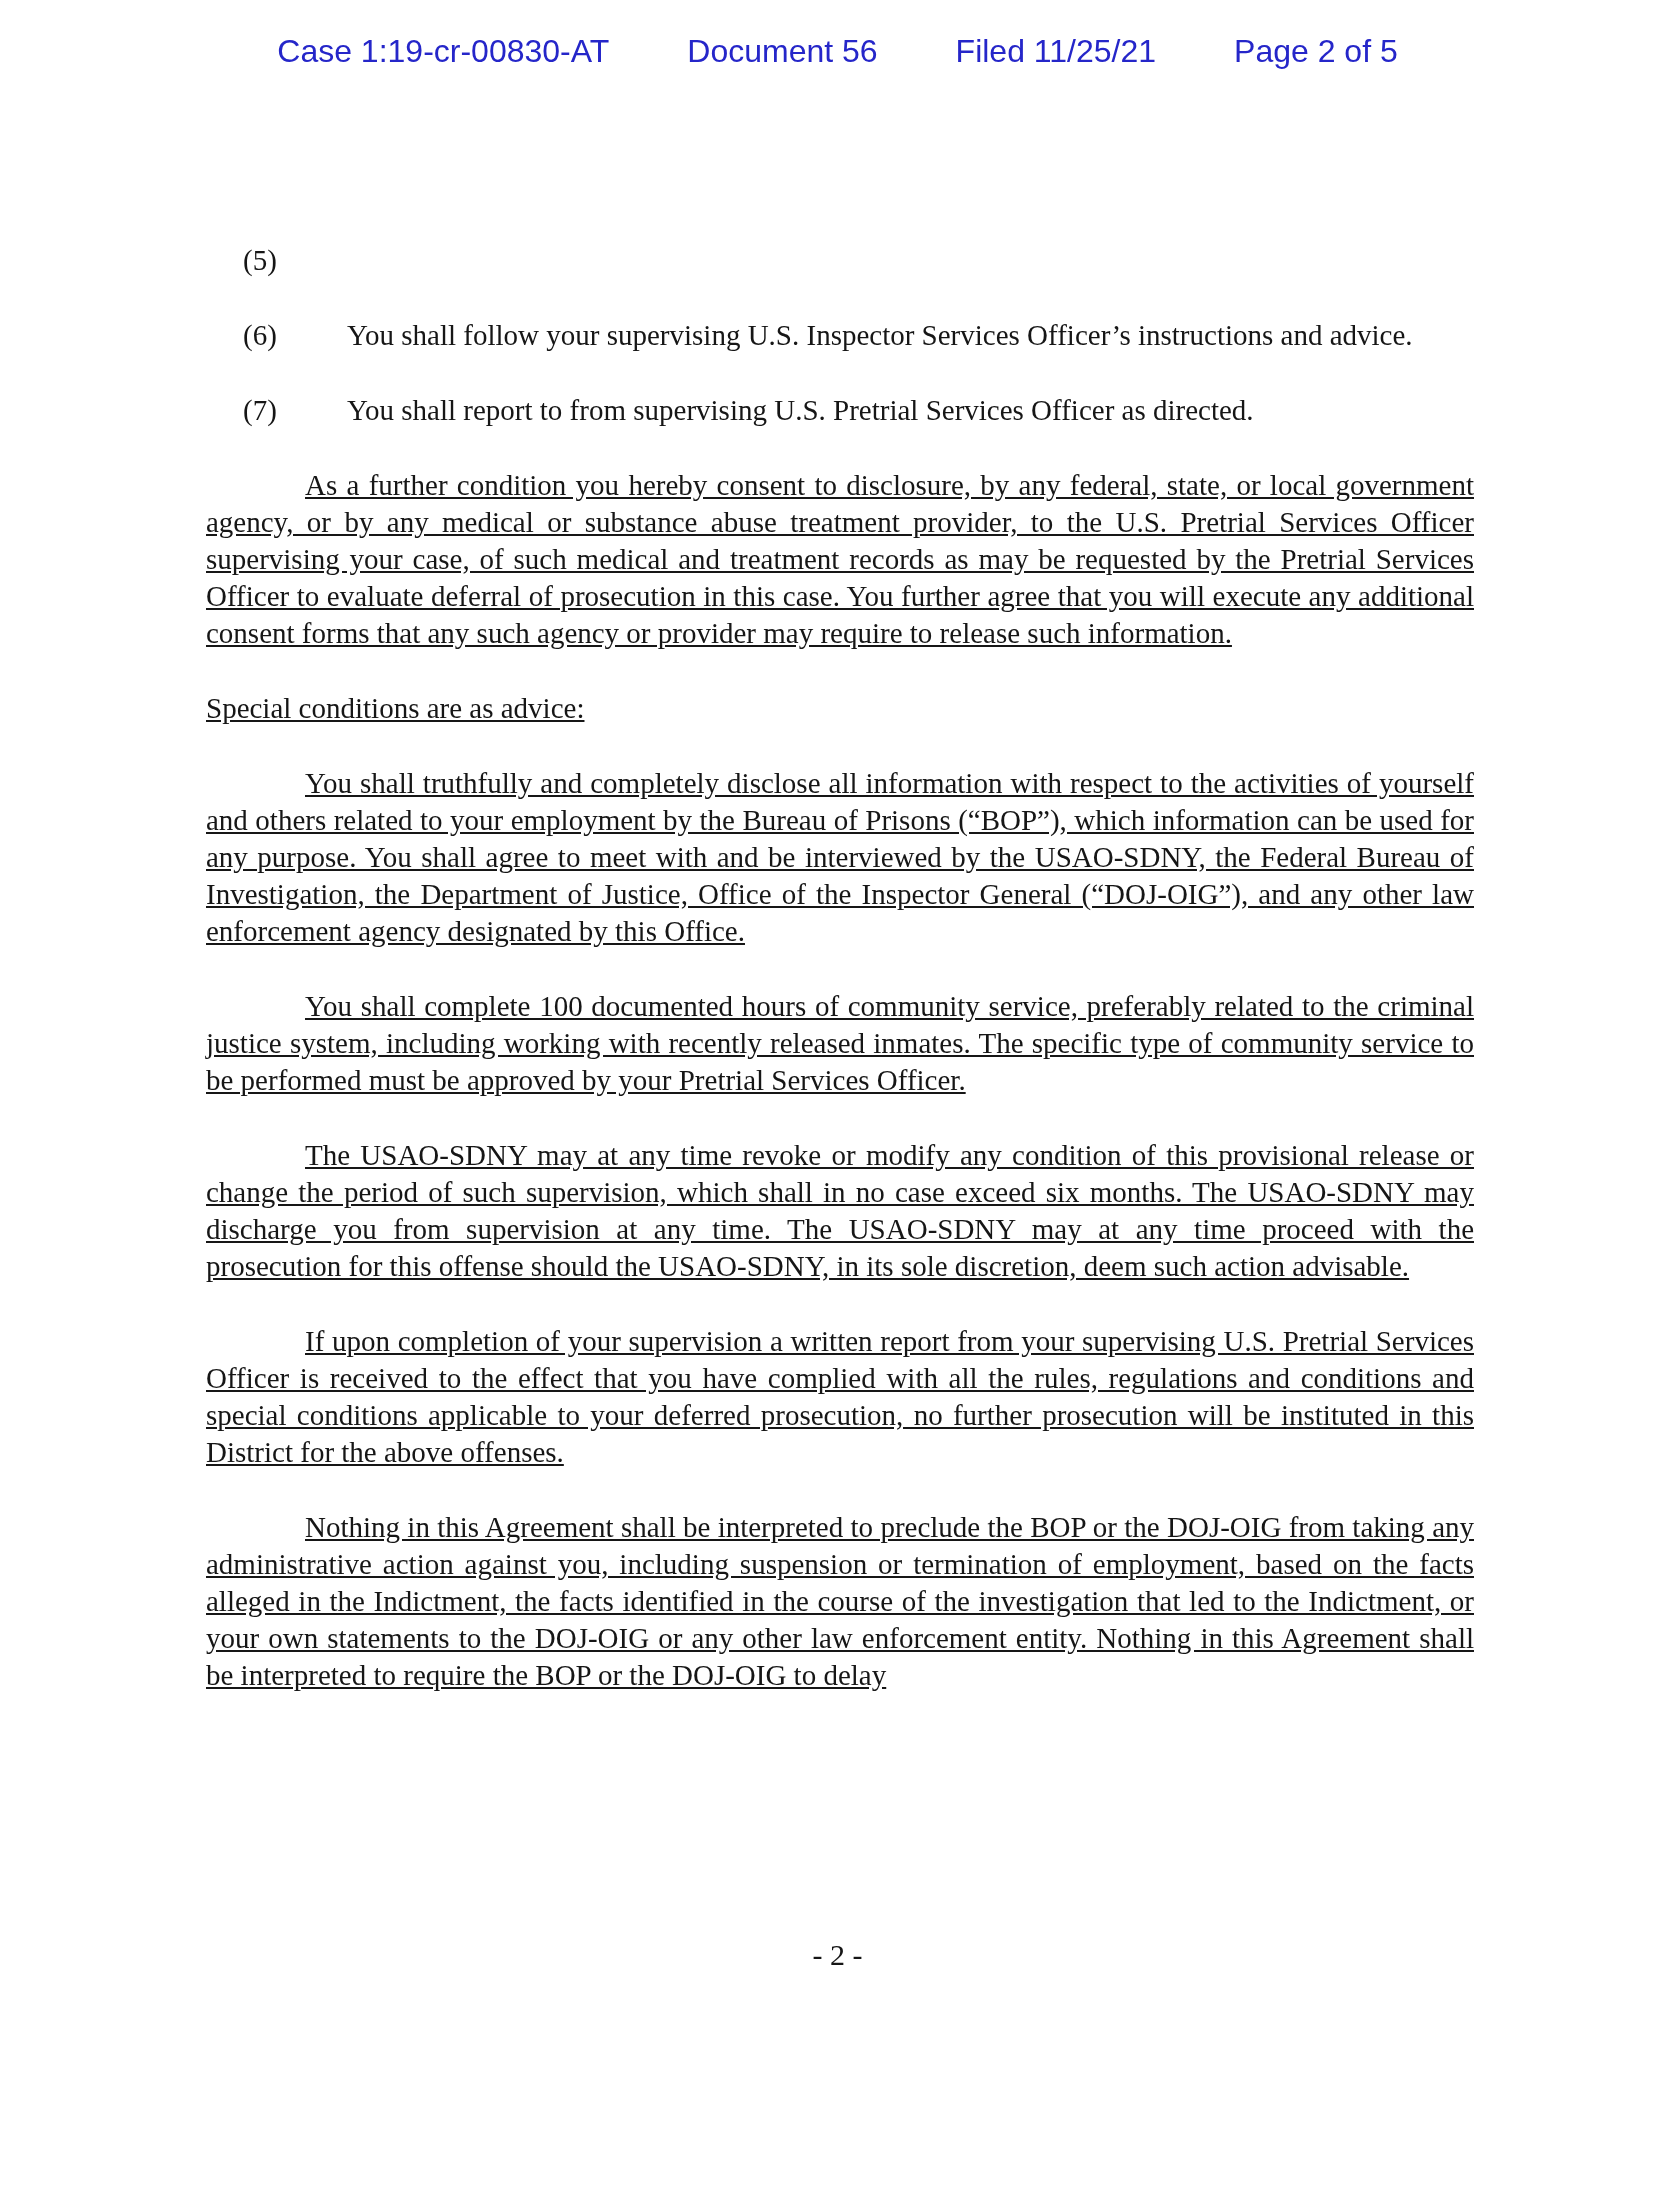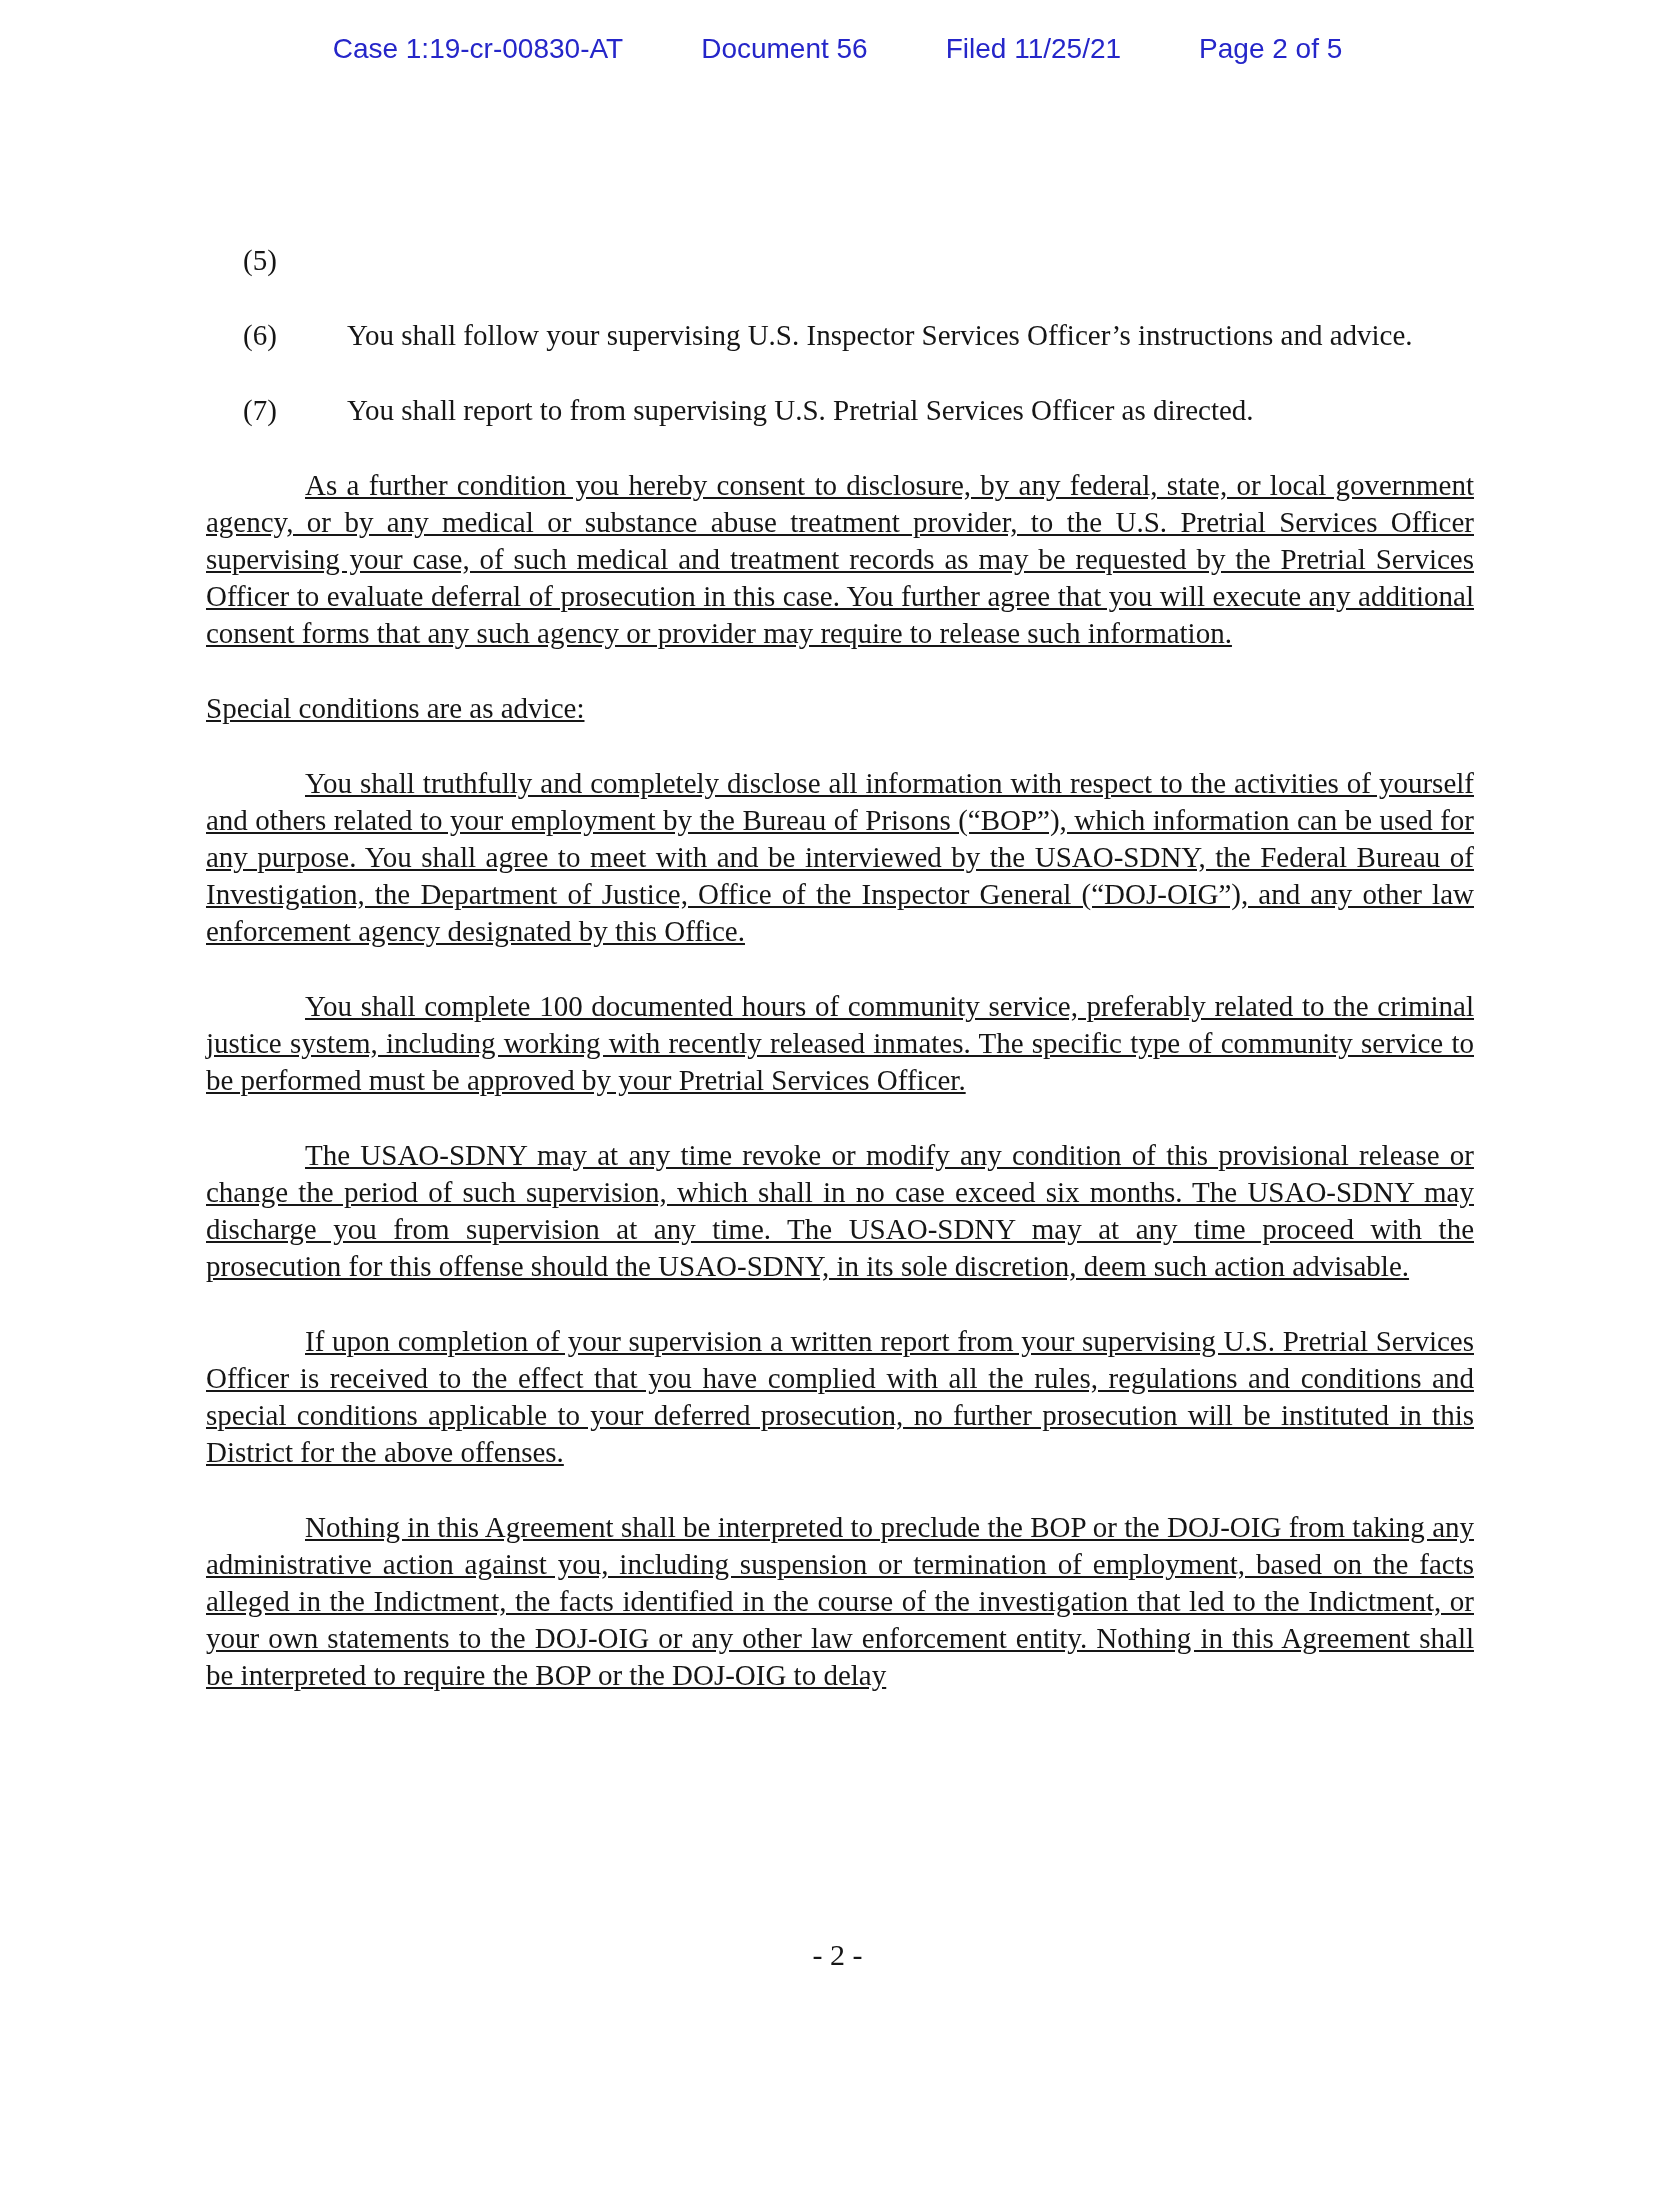--- a/index.html
+++ b/index.html
@@ -14,21 +14,21 @@
   }
   .header {
     position: absolute;
     top: 33px;
     left: 0;
     right: 0;
     display: flex;
     justify-content: center;
     gap: 78px;
     font-family: "Liberation Sans", sans-serif;
-    font-size: 28px;
+    font-size: 32px;
     font-weight: 400;
     white-space: nowrap;
   }
   .content {
     position: absolute;
     left: 202px;
     top: 242px;
     width: 1272px;
     font-size: 29px;
     line-height: 37px;

